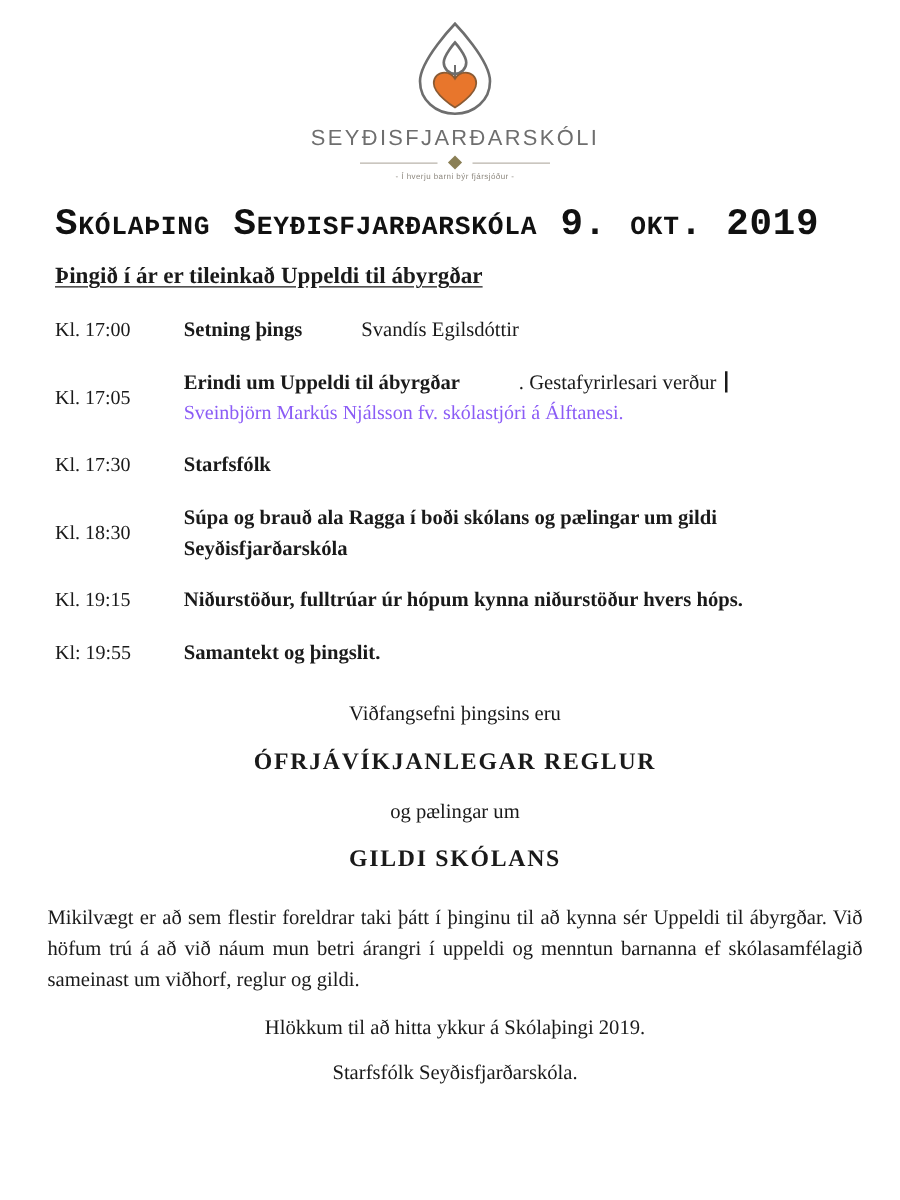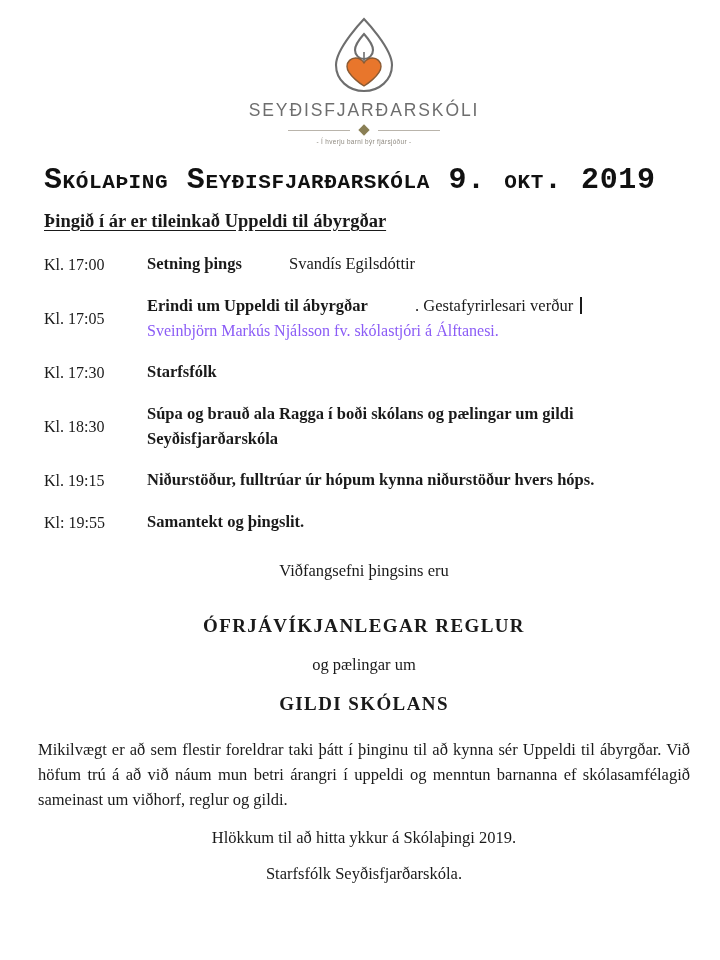--- a/index.html
+++ b/index.html
@@ -141,21 +141,21 @@
     margin-left: 7px;
   }
 
   
   .themes {
     margin-top: 26px;
     text-align: center;
   }
   .theme-lead {
     font-size: 16.5px;
-    margin-bottom: 34px;
+    margin-bottom: 18px;
   }
   .theme-strong {
     font-family: Liberation Serif, serif;
     font-size: 19px;
     font-weight: bold;
     letter-spacing: 1.4px;
     margin-bottom: 18px;
   }
   .theme-mid {
     font-size: 16.5px;

